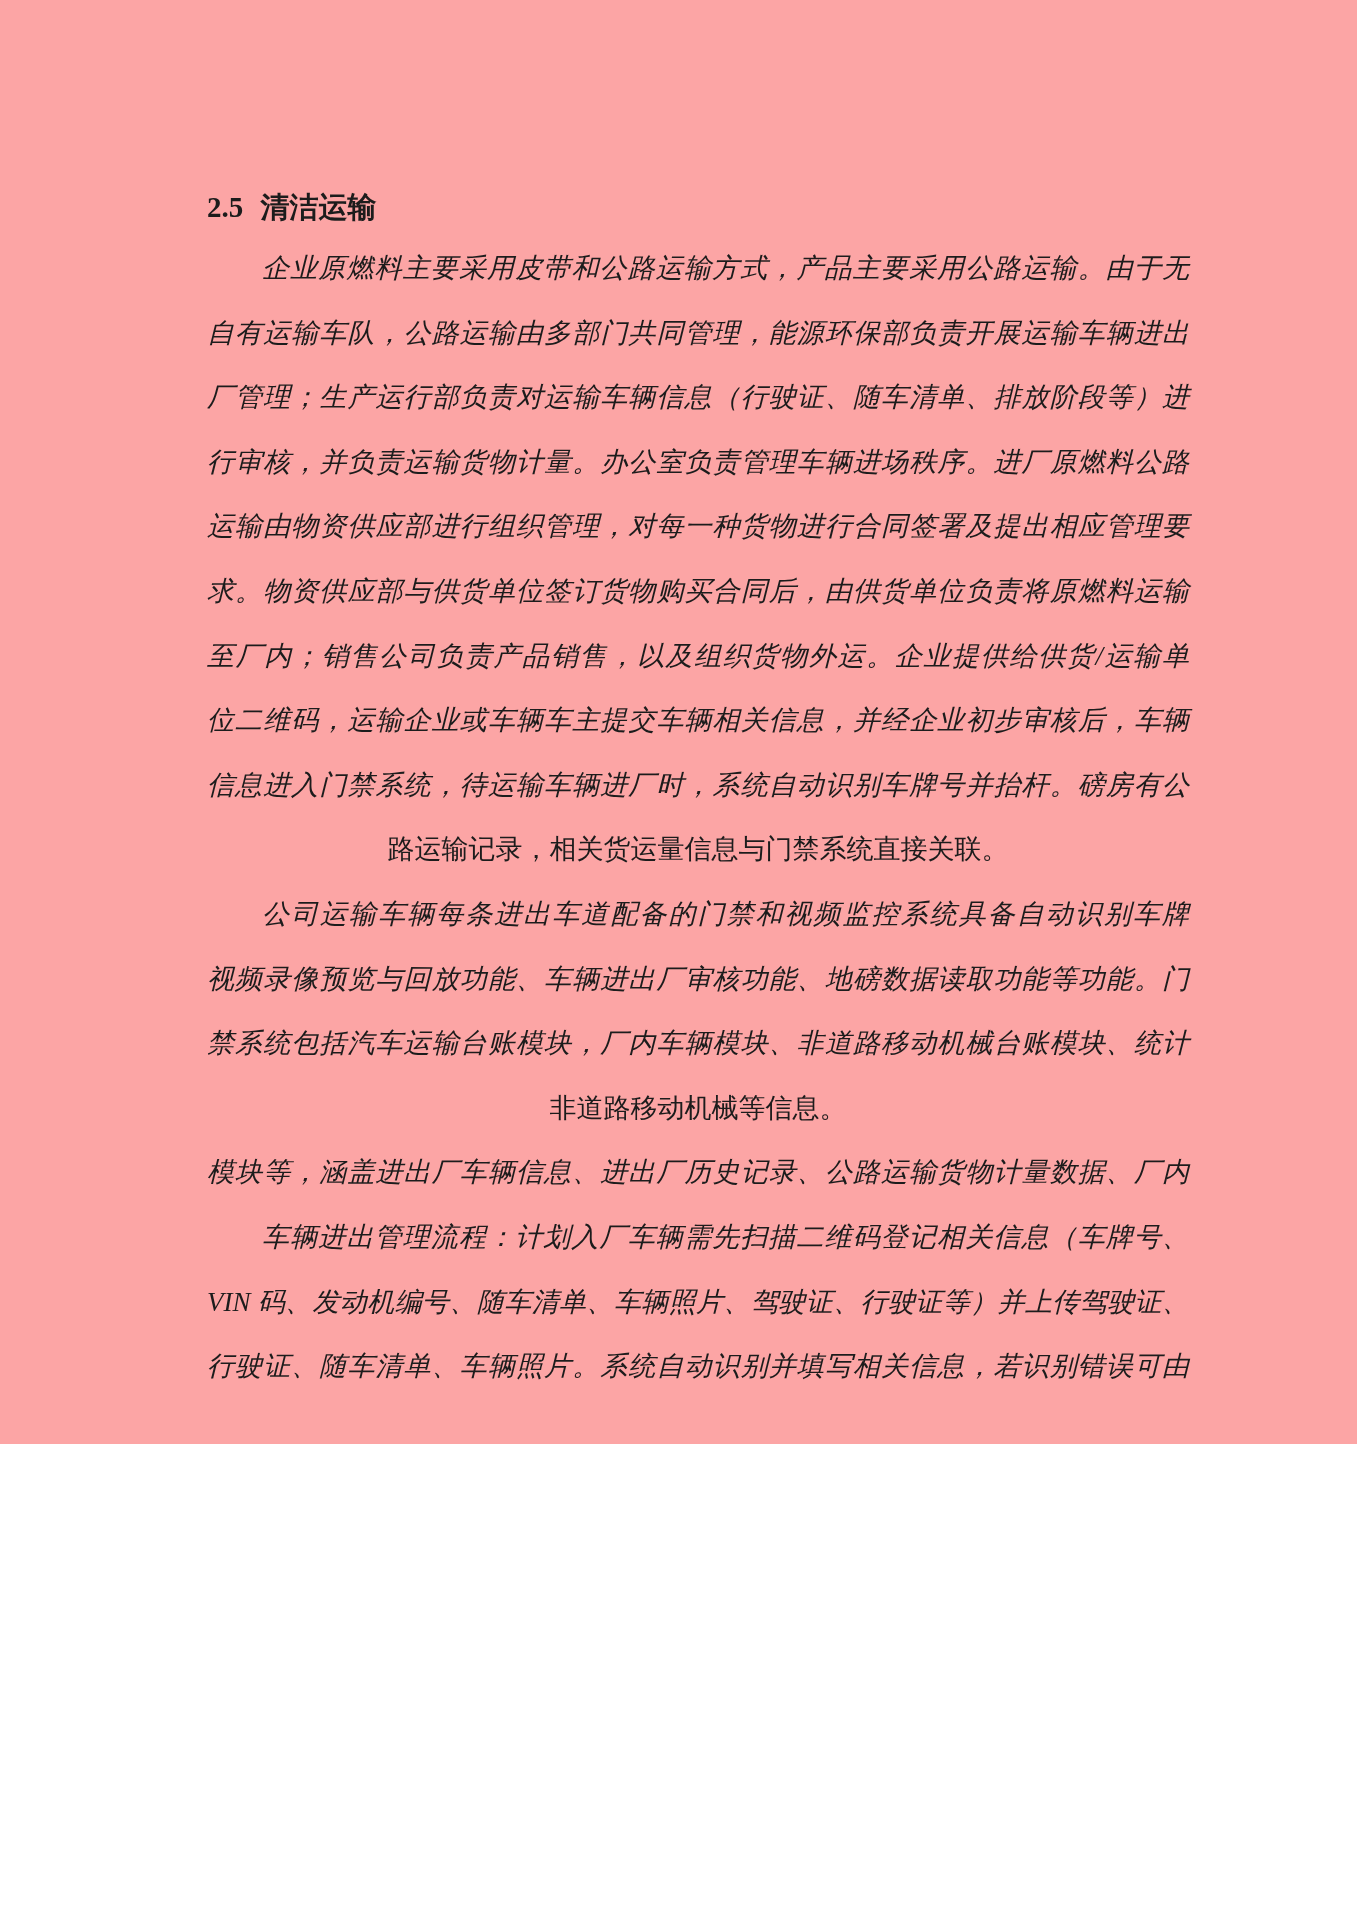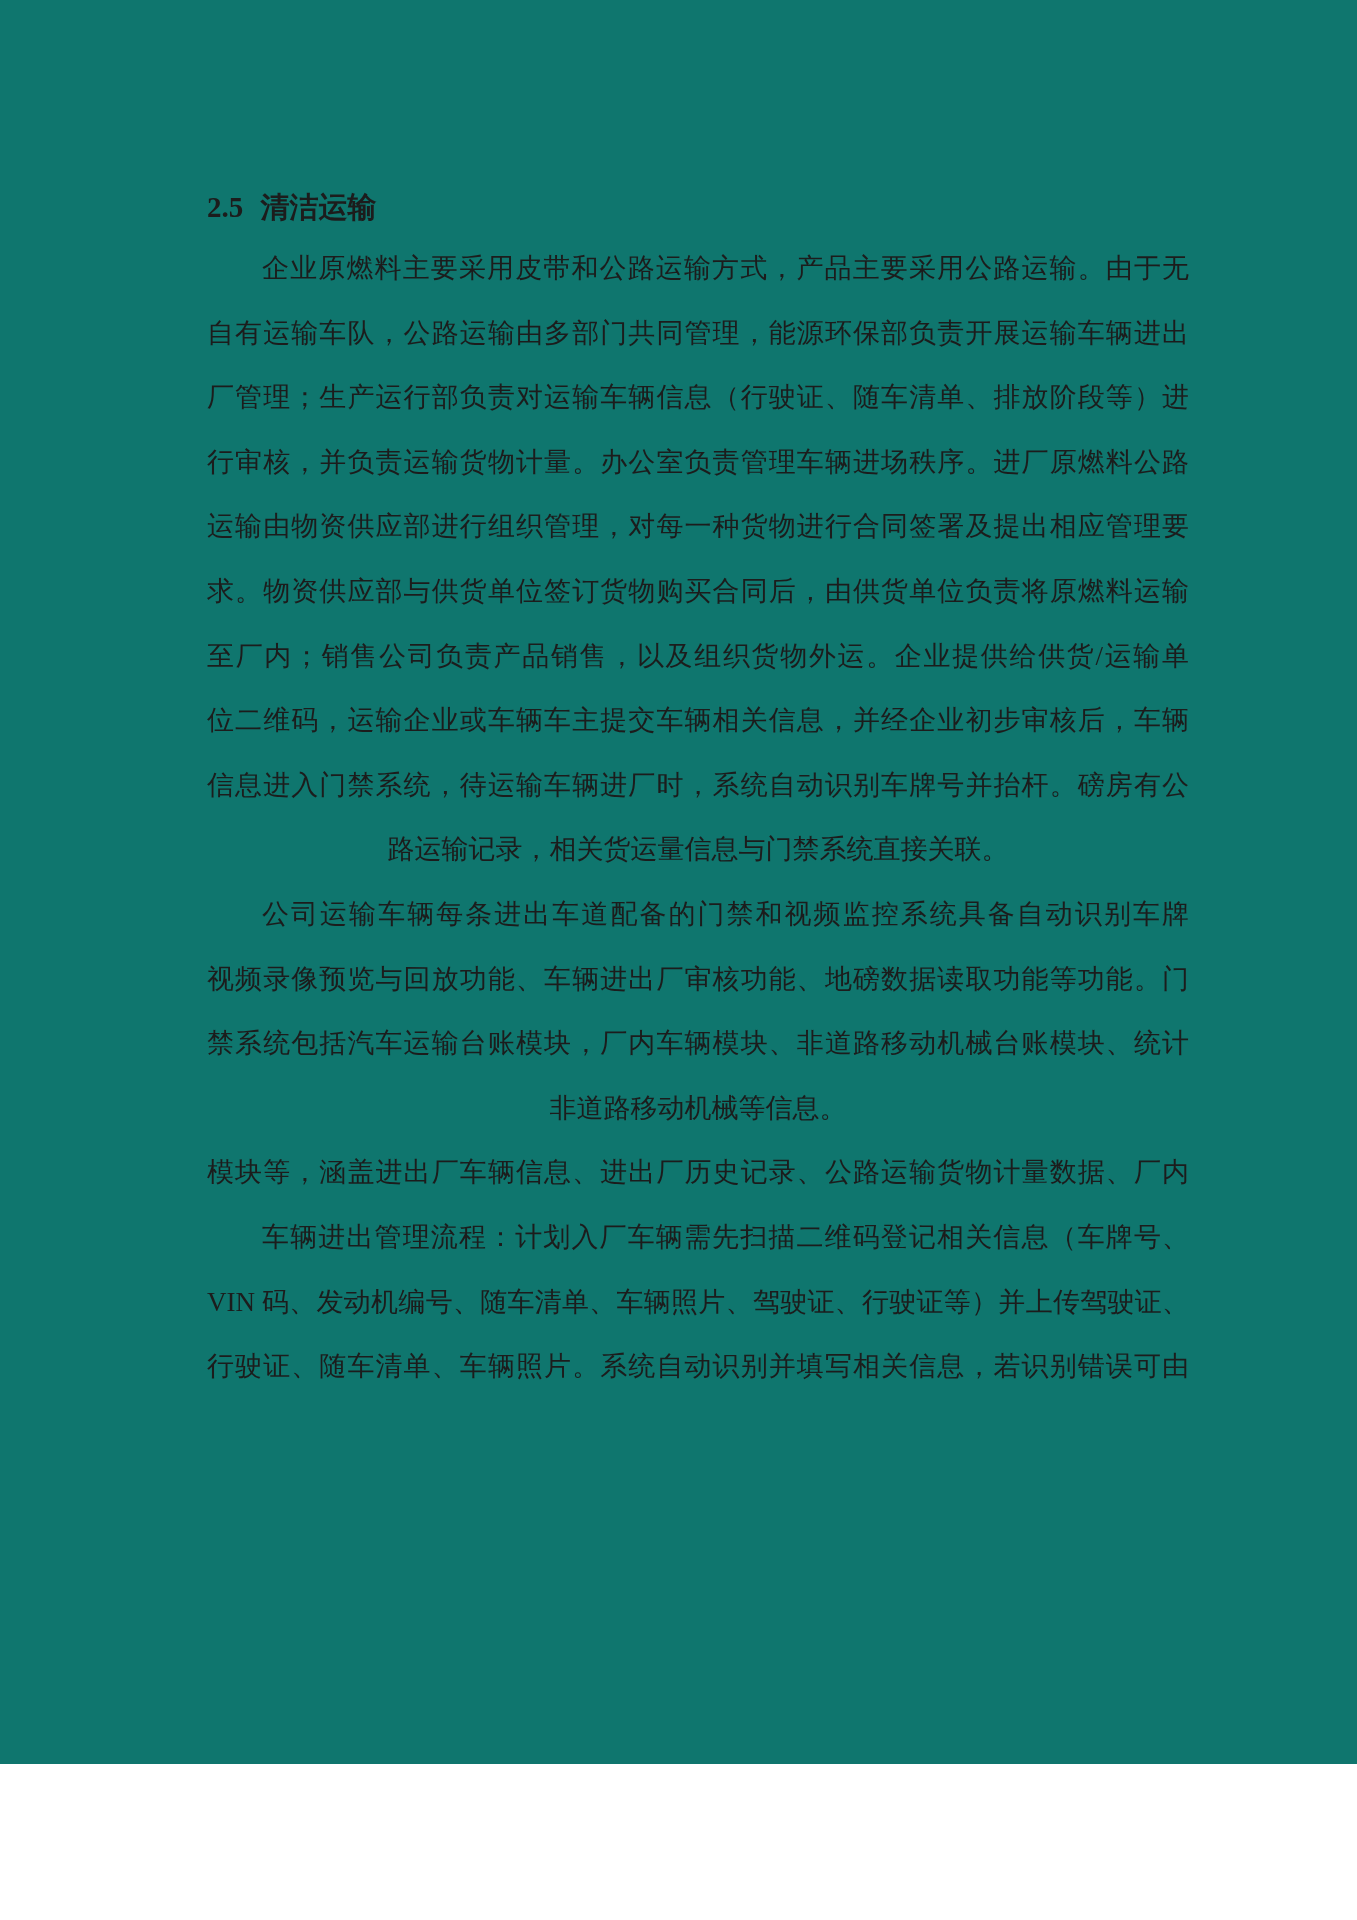--- a/index.html
+++ b/index.html
@@ -3,22 +3,22 @@
 <meta charset="utf-8">
 <style>
   html, body {
     margin: 0;
     padding: 0;
     background: #ffffff;
   }
   .page {
     position: relative;
     width: 1357px;
-    height: 1764px;
-    background: #0f766e;
+    height: 1444px;
+    background: #fca5a5;
     font-family: "Liberation Serif", "DejaVu Serif", serif;
     color: #1c1c1c;
     overflow: hidden;
   }
   .content {
     position: absolute;
     left: 207px;
     top: 190px;
     width: 982px;
   }
@@ -39,20 +39,21 @@
   .line {
     height: 64.6px;
     line-height: 64.6px;
     font-size: 27px;
     white-space: nowrap;
     text-align: center;
   }
   .line.fill {
     text-align: justify;
     text-align-last: justify;
+    font-style: italic;
   }
   .line.first {
     text-indent: 55px;
   }
   .page-number {
     position: absolute;
     left: 207px;
     top: 1763px;
     width: 982px;
     text-align: center;

